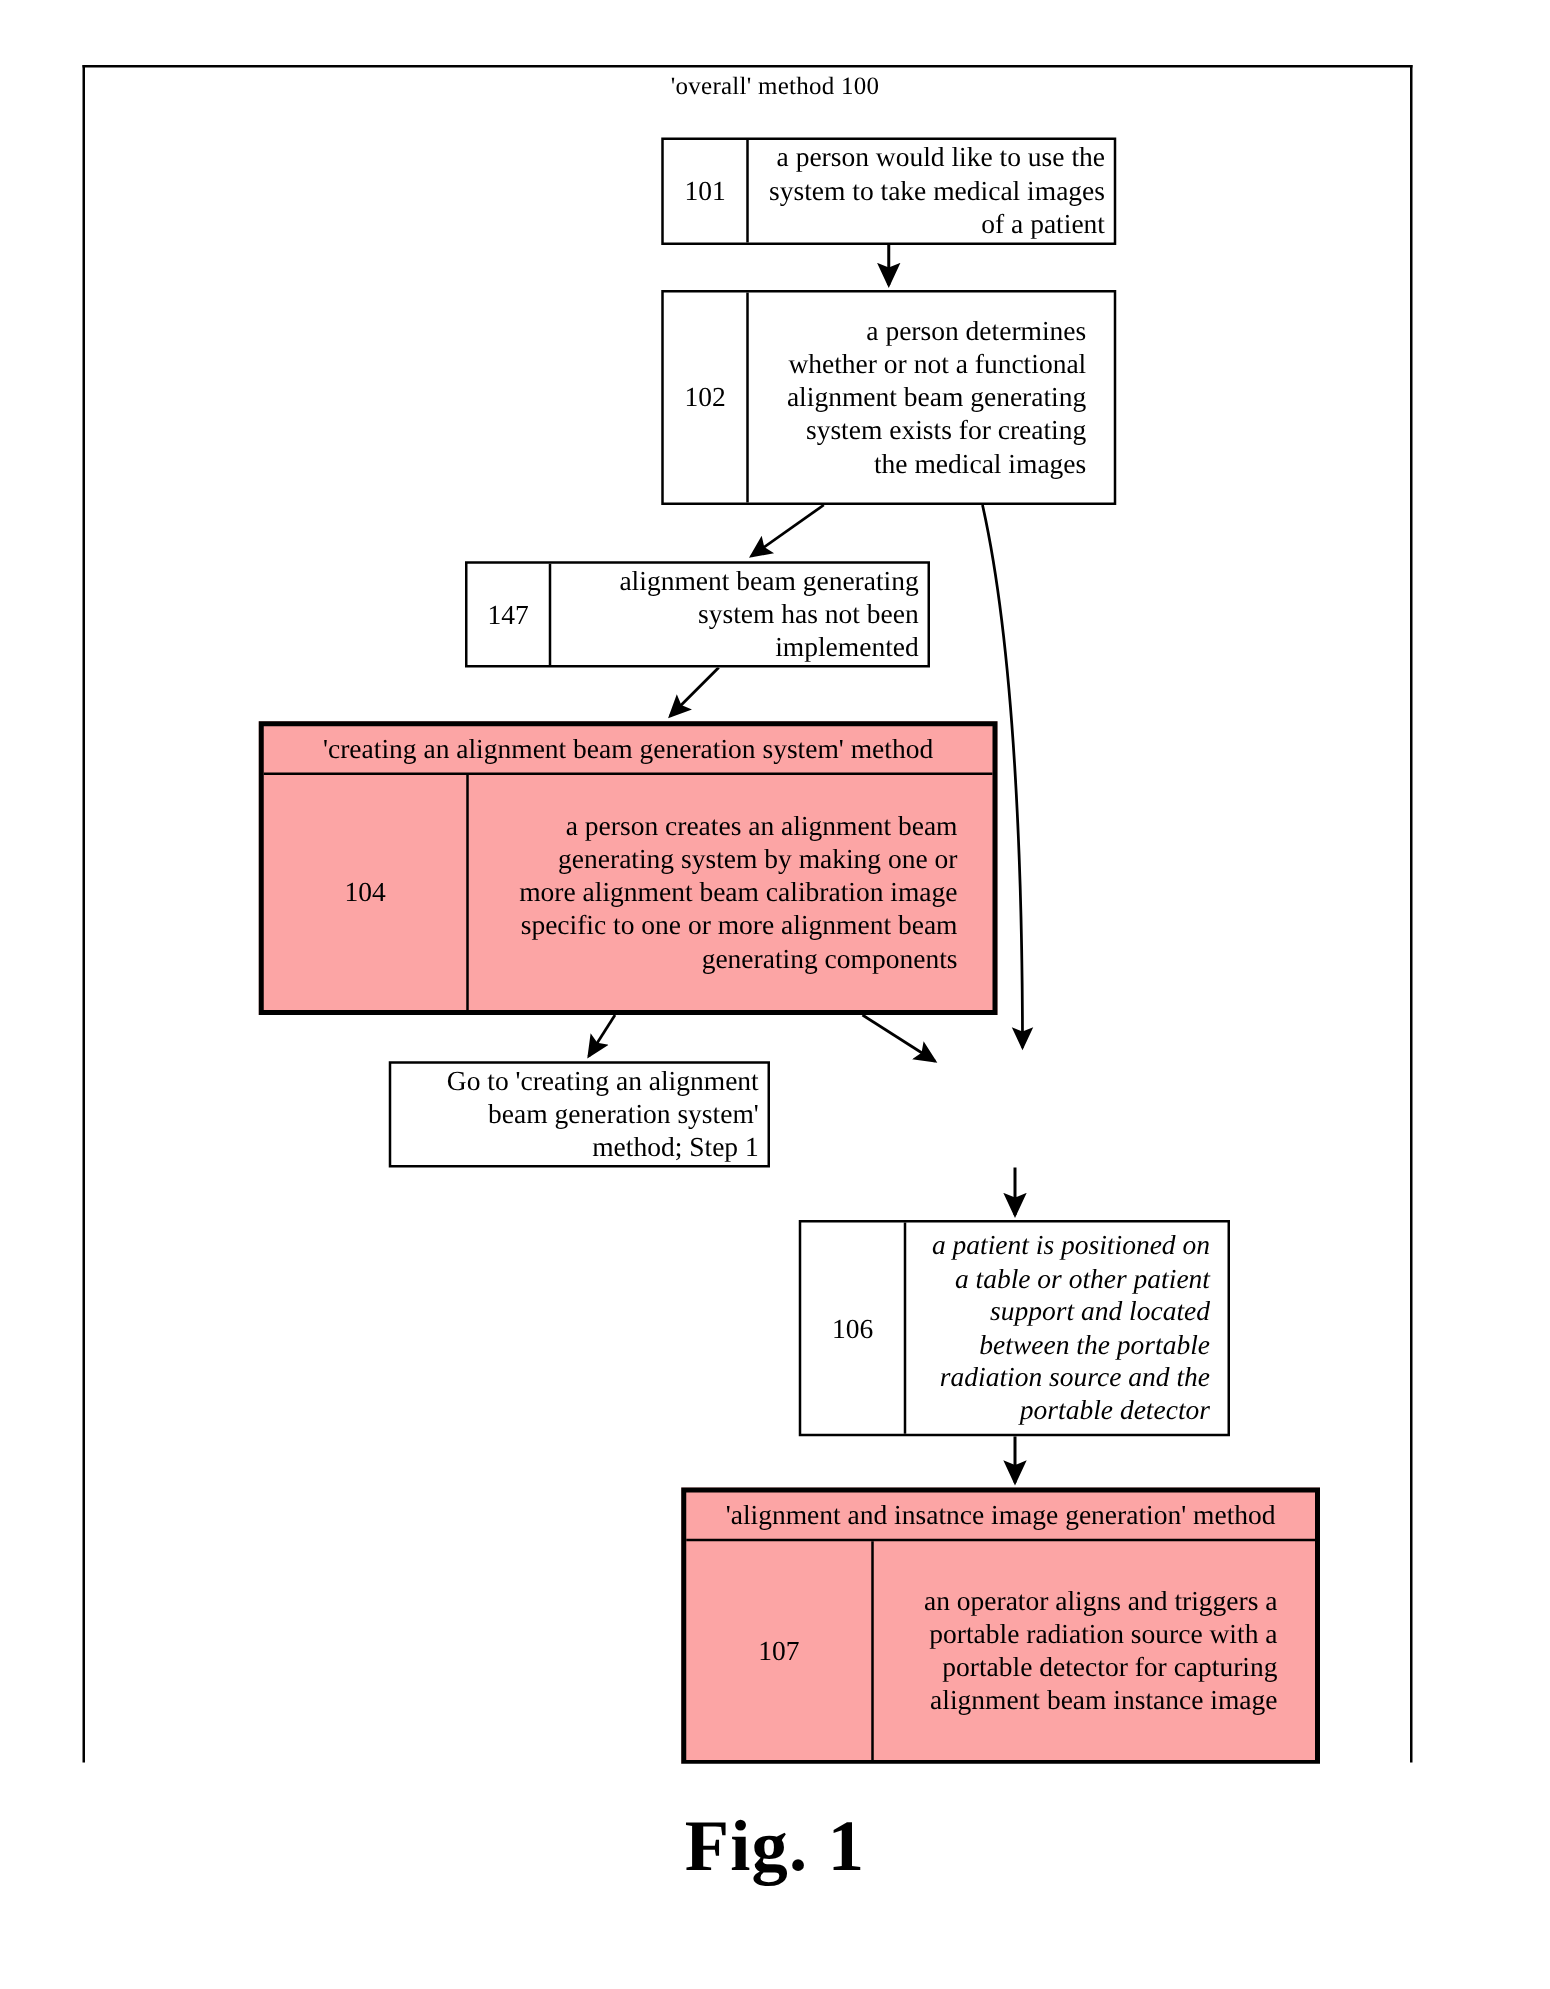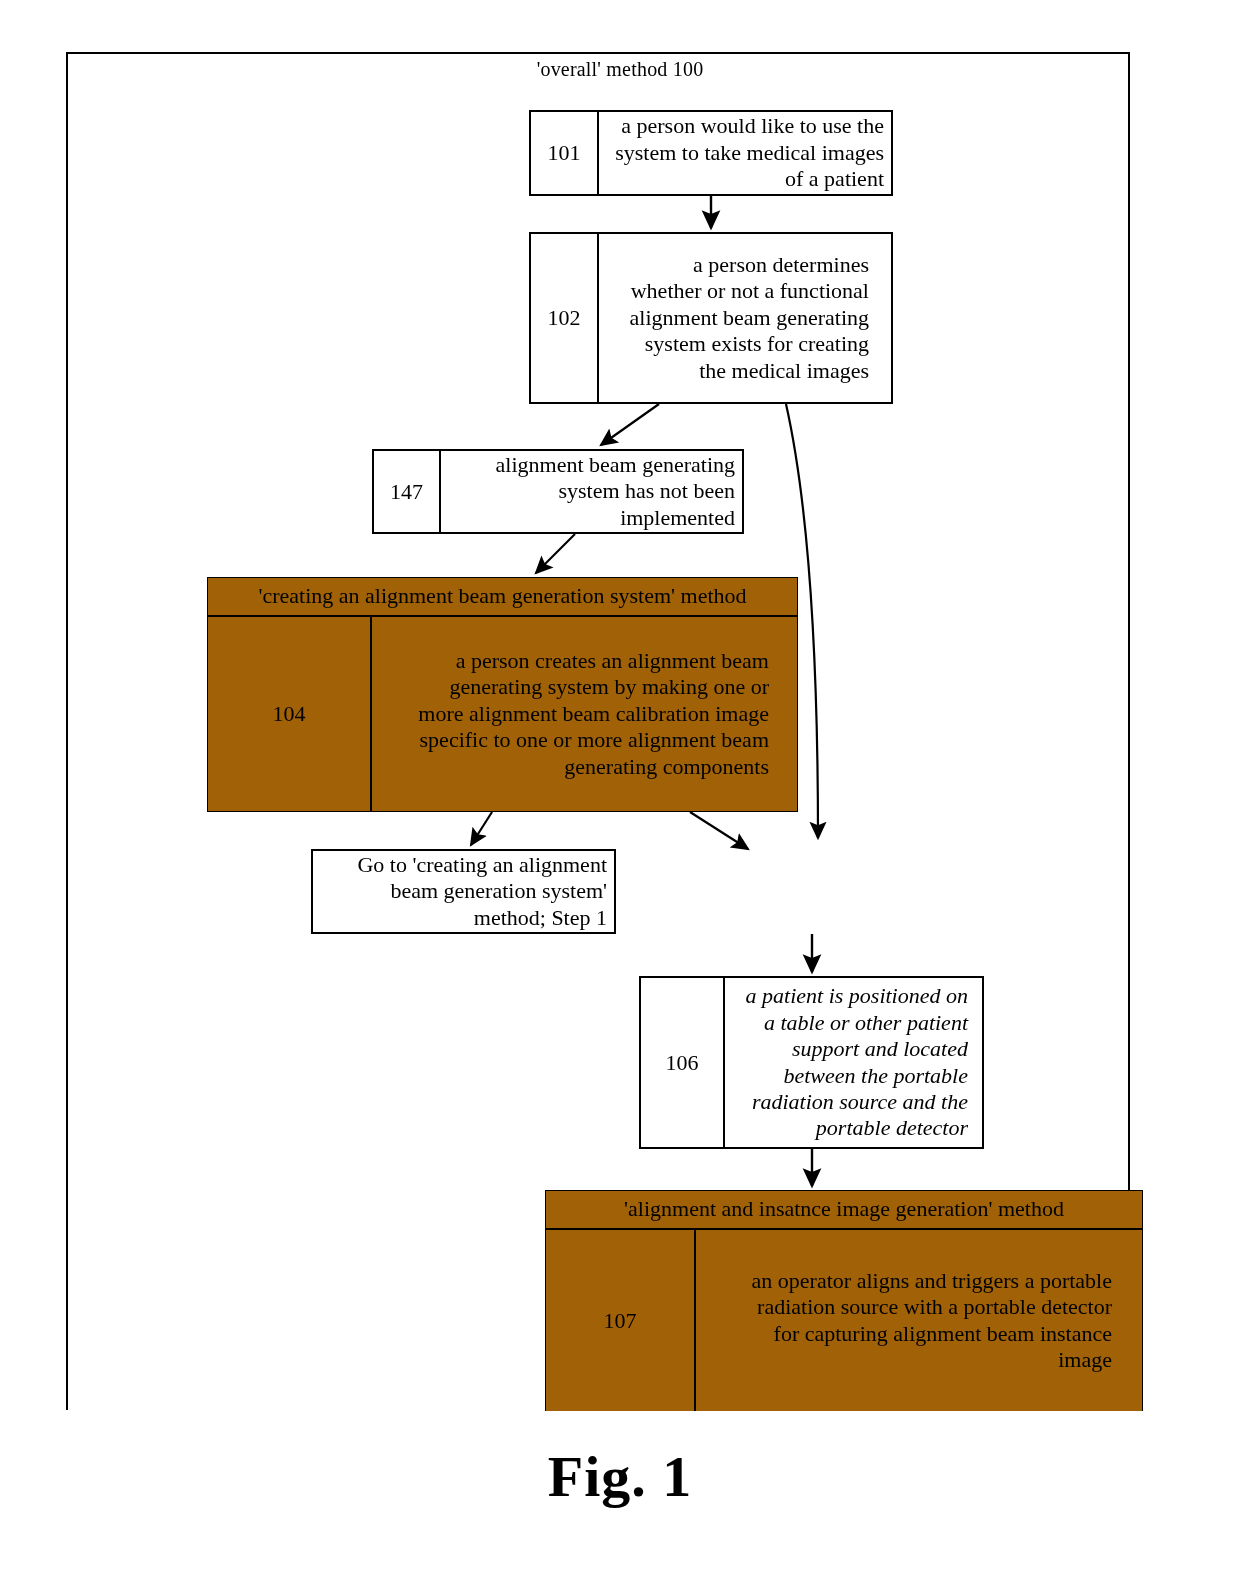--- a/index.html
+++ b/index.html
@@ -76,22 +76,22 @@
     padding: 3px 7px;
   }
   .box-text.plain {
     border-right: none;
   }
 
   
   .method-group {
     position: absolute;
     box-sizing: border-box;
-    border: 1px solid #000000;
-    background: #a16207;
+    border: 4px solid #000000;
+    background: #fca5a5;
     display: flex;
     flex-direction: column;
   }
   .method-header {
     box-sizing: border-box;
     border-bottom: 2px solid #000;
     text-align: center;
     font-size: 22px;
     padding: 5px 4px 6px 4px;
     flex: 0 0 auto;
@@ -203,21 +203,21 @@
   <div class="flow-box" style="left:311px; top:849px; width:305px; height:85px;">
     <div class="box-text plain">Go to 'creating an alignment beam generation system' method; Step 1</div>
   </div>
 
 
   <div class="flow-box" style="left:639px; top:976px; width:345px; height:173px;">
     <div class="box-num" style="width:84px;">106</div>
     <div class="box-text" style="padding:3px 14px;font-style:italic;">a patient is positioned on a table or other patient support and located between the portable radiation source and the portable detector</div>
   </div>
 
-  <div class="method-group" style="left:545px; top:1190px; width:598px; height:222px;">
+  <div class="method-group" style="left:545px; top:1190px; width:511px; height:222px;">
     <div class="method-header">'alignment and insatnce image generation' method</div>
     <div class="method-body">
       <div class="box-num" style="width:150px;">107</div>
       <div class="box-text" style="padding:3px 30px;">an operator aligns and triggers a portable radiation source with a portable detector for capturing alignment beam instance image</div>
     </div>
   </div>
 
   <div style="position:absolute; left:0; top:1411px; width:1240px; height:180px; background:#ffffff;"></div>
 
   <div id="fig-caption">Fig. 1</div>

